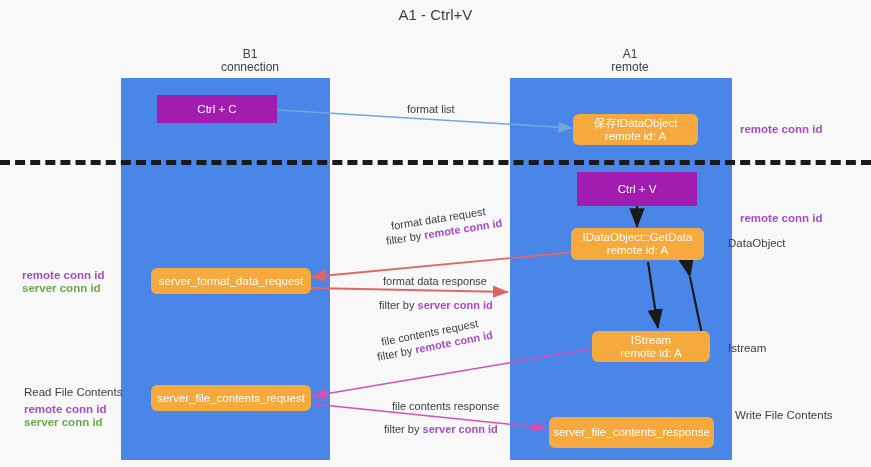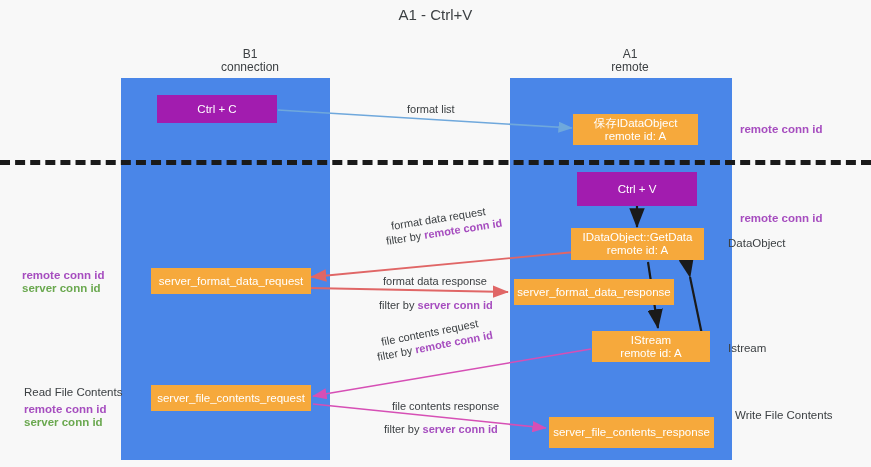--- a/index.html
+++ b/index.html
@@ -23,21 +23,21 @@
   }
   .lane{
     position:absolute;background:#4a86e8;
   }
   .node{
     position:absolute;display:flex;flex-direction:column;
     align-items:center;justify-content:center;
     color:#ffffff;font-size:11.5px;line-height:13px;text-align:center;
     box-sizing:border-box;
   }
-  .node.orange{background:#f6a93c;}
+  .node.orange{background:#f6a93c;border-radius:6px;}
   .node.green{background:#a21caf;}
   .node .l2{font-size:11.5px;}
 
   .sidelabel{
     position:absolute;font-size:11.5px;line-height:14px;color:#3c4043;
   }
   .sidelabel.purple{color:#a64dbf;font-weight:bold;}
   .sidelabel.green{color:#6aa84f;font-weight:bold;}
 
   .edgelabel{
@@ -126,23 +126,20 @@
 
   <div class="node orange" style="left:571px;top:228px;width:133px;height:32px;">
     <div>IDataObject::GetData</div>
     <div class="l2">remote id: A</div>
   </div>
 
   <div class="node orange" style="left:151px;top:268px;width:160px;height:26px;">
     <div>server_format_data_request</div>
   </div>
 
-  <div class="node orange" style="left:514px;top:279px;width:160px;height:26px;">
-    <div>server_format_data_response</div>
-  </div>
 
   <div class="node orange" style="left:592px;top:331px;width:118px;height:31px;">
     <div>IStream</div>
     <div class="l2">remote id: A</div>
   </div>
 
   <div class="node orange" style="left:151px;top:385px;width:160px;height:26px;">
     <div>server_file_contents_request</div>
   </div>
 

